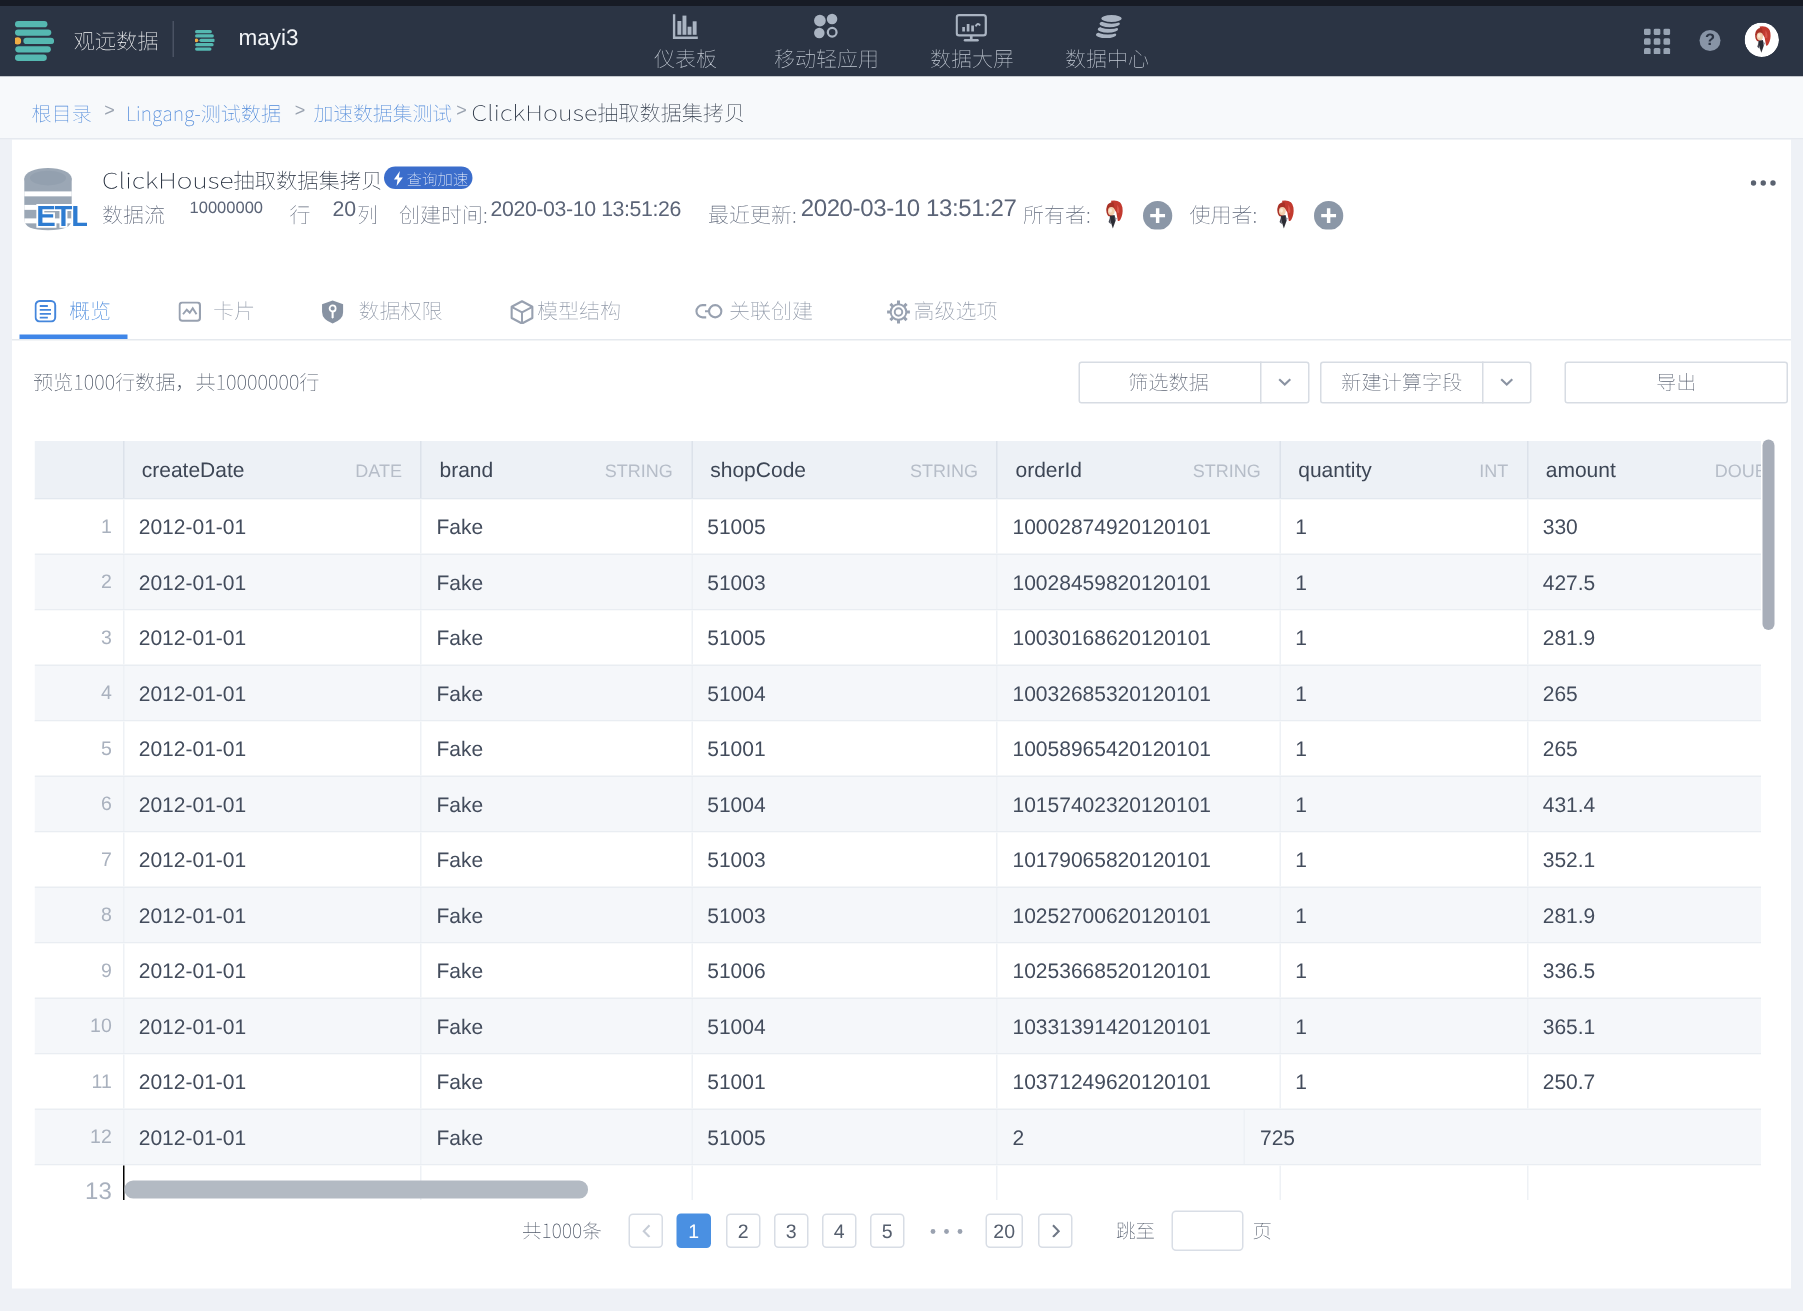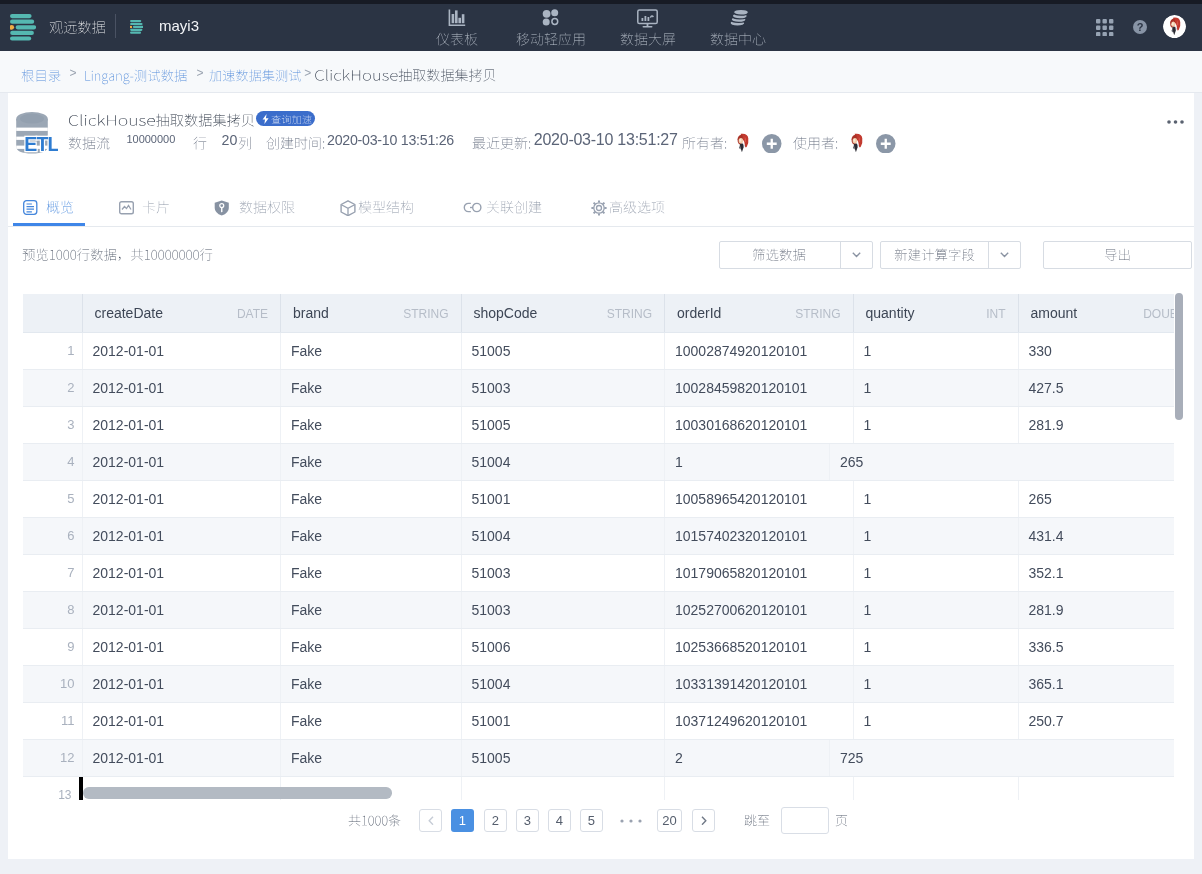--- a/index.html
+++ b/index.html
@@ -580,20 +580,21 @@
         <div class="cell" style="width:203.5px;flex:none;border-right:1px solid #eef1f5;padding-left:10px;font-size:14px;color:#434c5c;line-height:36px">51005</div>
         <div class="cell" style="width:188.5px;flex:none;border-right:1px solid #eef1f5;padding-left:10px;font-size:14px;color:#434c5c;line-height:36px">10030168620120101</div>
         <div class="cell" style="width:165.0px;flex:none;border-right:1px solid #eef1f5;padding-left:10px;font-size:14px;color:#434c5c;line-height:36px">1</div>
         <div class="cell" style="width:186.0px;flex:none;padding-left:10px;font-size:14px;color:#434c5c;line-height:36px">281.9</div>
       </div>
       <div style="display:flex;height:37px;background:#f5f7fa;border-bottom:1px solid #e9edf2">
         <div class="cell" style="width:60px;flex:none;border-right:1px solid #eef1f5;text-align:right;padding-right:7px;font-size:13px;color:#a9b1be;line-height:36px">4</div>
         <div class="cell" style="width:198.5px;flex:none;border-right:1px solid #eef1f5;padding-left:10px;font-size:14px;color:#434c5c;line-height:36px">2012-01-01</div>
         <div class="cell" style="width:180.5px;flex:none;border-right:1px solid #eef1f5;padding-left:10px;font-size:14px;color:#434c5c;line-height:36px">Fake</div>
         <div class="cell" style="width:203.5px;flex:none;border-right:1px solid #eef1f5;padding-left:10px;font-size:14px;color:#434c5c;line-height:36px">51004</div>
+        <div class="cell" style="width:188.5px;flex:none;border-right:1px solid #eef1f5;padding-left:10px;font-size:14px;color:#434c5c;line-height:36px">10032685320120101</div>
         <div class="cell" style="width:165.0px;flex:none;border-right:1px solid #eef1f5;padding-left:10px;font-size:14px;color:#434c5c;line-height:36px">1</div>
         <div class="cell" style="width:186.0px;flex:none;padding-left:10px;font-size:14px;color:#434c5c;line-height:36px">265</div>
       </div>
       <div style="display:flex;height:37px;background:#fff;border-bottom:1px solid #e9edf2">
         <div class="cell" style="width:60px;flex:none;border-right:1px solid #eef1f5;text-align:right;padding-right:7px;font-size:13px;color:#a9b1be;line-height:36px">5</div>
         <div class="cell" style="width:198.5px;flex:none;border-right:1px solid #eef1f5;padding-left:10px;font-size:14px;color:#434c5c;line-height:36px">2012-01-01</div>
         <div class="cell" style="width:180.5px;flex:none;border-right:1px solid #eef1f5;padding-left:10px;font-size:14px;color:#434c5c;line-height:36px">Fake</div>
         <div class="cell" style="width:203.5px;flex:none;border-right:1px solid #eef1f5;padding-left:10px;font-size:14px;color:#434c5c;line-height:36px">51001</div>
         <div class="cell" style="width:188.5px;flex:none;border-right:1px solid #eef1f5;padding-left:10px;font-size:14px;color:#434c5c;line-height:36px">10058965420120101</div>
         <div class="cell" style="width:165.0px;flex:none;border-right:1px solid #eef1f5;padding-left:10px;font-size:14px;color:#434c5c;line-height:36px">1</div>
@@ -655,21 +656,21 @@
       </div>
       <div style="display:flex;height:37px;background:#f5f7fa;border-bottom:1px solid #e9edf2">
         <div class="cell" style="width:60px;flex:none;border-right:1px solid #eef1f5;text-align:right;padding-right:7px;font-size:13px;color:#a9b1be;line-height:36px">12</div>
         <div class="cell" style="width:198.5px;flex:none;border-right:1px solid #eef1f5;padding-left:10px;font-size:14px;color:#434c5c;line-height:36px">2012-01-01</div>
         <div class="cell" style="width:180.5px;flex:none;border-right:1px solid #eef1f5;padding-left:10px;font-size:14px;color:#434c5c;line-height:36px">Fake</div>
         <div class="cell" style="width:203.5px;flex:none;border-right:1px solid #eef1f5;padding-left:10px;font-size:14px;color:#434c5c;line-height:36px">51005</div>
         <div class="cell" style="width:165.0px;flex:none;border-right:1px solid #eef1f5;padding-left:10px;font-size:14px;color:#434c5c;line-height:36px">2</div>
         <div class="cell" style="width:186.0px;flex:none;padding-left:10px;font-size:14px;color:#434c5c;line-height:36px">725</div>
       </div>
       <div style="display:flex;height:37px;background:#fff;border-bottom:1px solid #e9edf2">
-        <div class="cell" style="width:60px;flex:none;border-right:4px solid #000000;text-align:right;padding-right:7px;font-size:12px;color:#a9b1be;line-height:36px">13</div>
+        <div class="cell" style="width:60px;flex:none;border-right:1px solid #000000;text-align:right;padding-right:7px;font-size:16px;color:#a9b1be;line-height:36px">13</div>
         <div class="cell" style="width:198.5px;flex:none;border-right:1px solid #eef1f5;padding-left:10px;font-size:14px;color:#434c5c;line-height:36px"></div>
         <div class="cell" style="width:180.5px;flex:none;border-right:1px solid #eef1f5;padding-left:10px;font-size:14px;color:#434c5c;line-height:36px"></div>
         <div class="cell" style="width:203.5px;flex:none;border-right:1px solid #eef1f5;padding-left:10px;font-size:14px;color:#434c5c;line-height:36px"></div>
         <div class="cell" style="width:188.5px;flex:none;border-right:1px solid #eef1f5;padding-left:10px;font-size:14px;color:#434c5c;line-height:36px"></div>
         <div class="cell" style="width:165.0px;flex:none;border-right:1px solid #eef1f5;padding-left:10px;font-size:14px;color:#434c5c;line-height:36px"></div>
         <div class="cell" style="width:186.0px;flex:none;padding-left:10px;font-size:14px;color:#434c5c;line-height:36px"></div>
       </div>
     </div>
 <div class="abs" style="left:1174.5px;top:292.5px;width:8px;height:127.5px;border-radius:4px;background:#a8aeb9"></div>
 <div class="abs" style="left:82.5px;top:787px;width:309px;height:11.5px;border-radius:5.75px;background:#b3bac3"></div>

